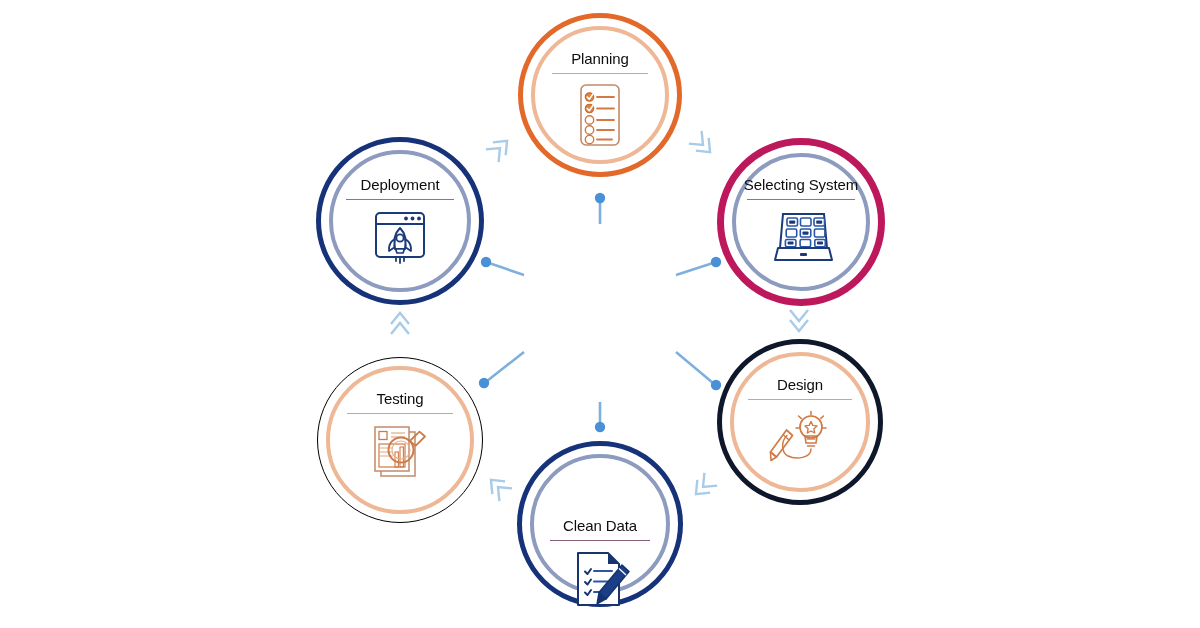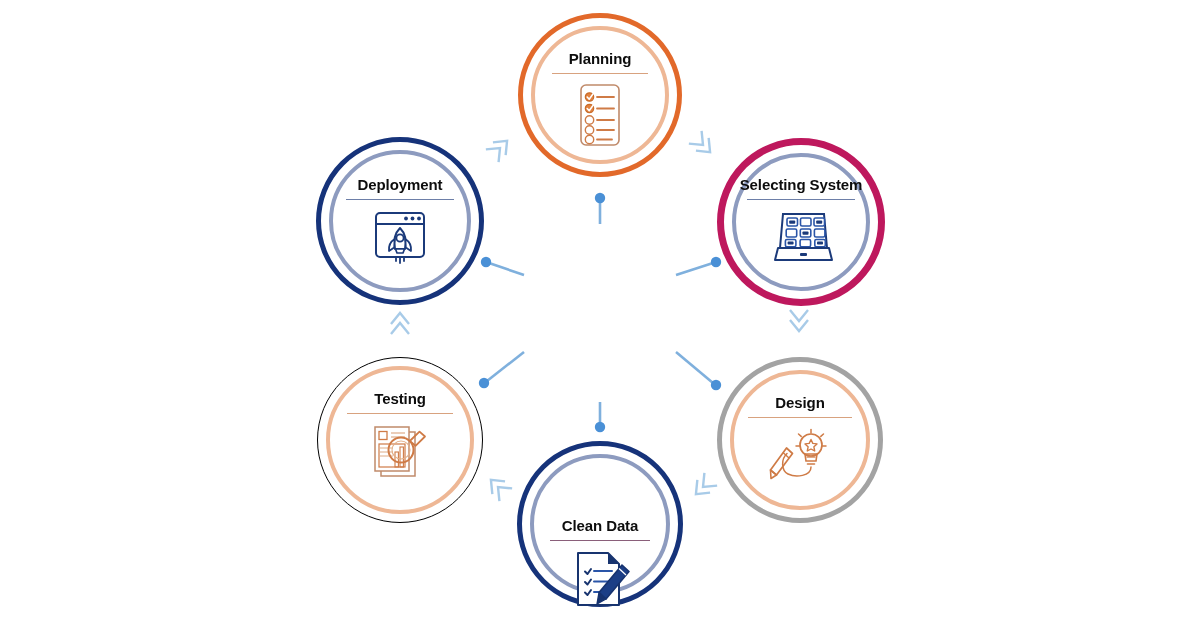--- a/index.html
+++ b/index.html
@@ -43,21 +43,21 @@
   }
   .node-content {
     position: absolute;
     left: 0; right: 0;
     display: flex;
     flex-direction: column;
     align-items: center;
     justify-content: flex-start;
   }
   .node-label {
-    font-weight: bold;
+    font-weight: normal;
     color: #0d0d0d;
     white-space: nowrap;
     letter-spacing: -0.1px;
   }
   .node-rule {
     height: 1px;
     margin-top: 6px;
     margin-bottom: 4px;
   }
   .node-icon {
@@ -222,21 +222,21 @@
           <rect x="32.1" y="31.5" width="10.5" height="7.2" rx="1.5" fill="#ffffff" stroke="#2a55a8" stroke-width="1.6"></rect>
           <rect x="46.8" y="31.5" width="10.5" height="7.2" rx="1.5" fill="#ffffff" stroke="#2a55a8" stroke-width="1.6"></rect>
           <rect x="49" y="33.6" width="6" height="3" rx="0.8" fill="#1b3a7a"></rect>
           <path d="M10 40 L61 40 L64 52 L7 52 Z" fill="#ffffff" stroke="#1b3a7a" stroke-width="2" stroke-linejoin="round"></path>
           <rect x="32" y="45" width="7" height="3" rx="1" fill="#1b3a7a"></rect>
         </svg>
       </div>
     </div>
   </div>
 
-  <div class="node" style="left:717px; top:357px; width:166px; height:166px; border:5px solid #a3a3a3;">
+  <div class="node" style="left:717px; top:339px; width:166px; height:166px; border:5px solid #0f172a;">
     <div class="node-inner" style="left:8px; top:8px; right:8px; bottom:8px; border:4px solid #eeb795;"></div>
     <div class="node-content" style="top:32px;">
       <div class="node-label" style="font-size:15px;">Design</div>
       <div class="node-rule" style="width:104px; background:#d8a27f;"></div>
       <div class="node-icon">
         <svg width="76" height="60" viewBox="0 0 76 60">
 
           <circle cx="49" cy="19" r="11" fill="none" stroke="#cf7b46" stroke-width="1.7"></circle>
           <path d="M43 28 L55 28 L54 35 L44 35 Z" fill="none" stroke="#cf7b46" stroke-width="1.6"></path>
           <line x1="44.5" y1="31" x2="53.5" y2="31" stroke="#cf7b46" stroke-width="1.3"></line>

